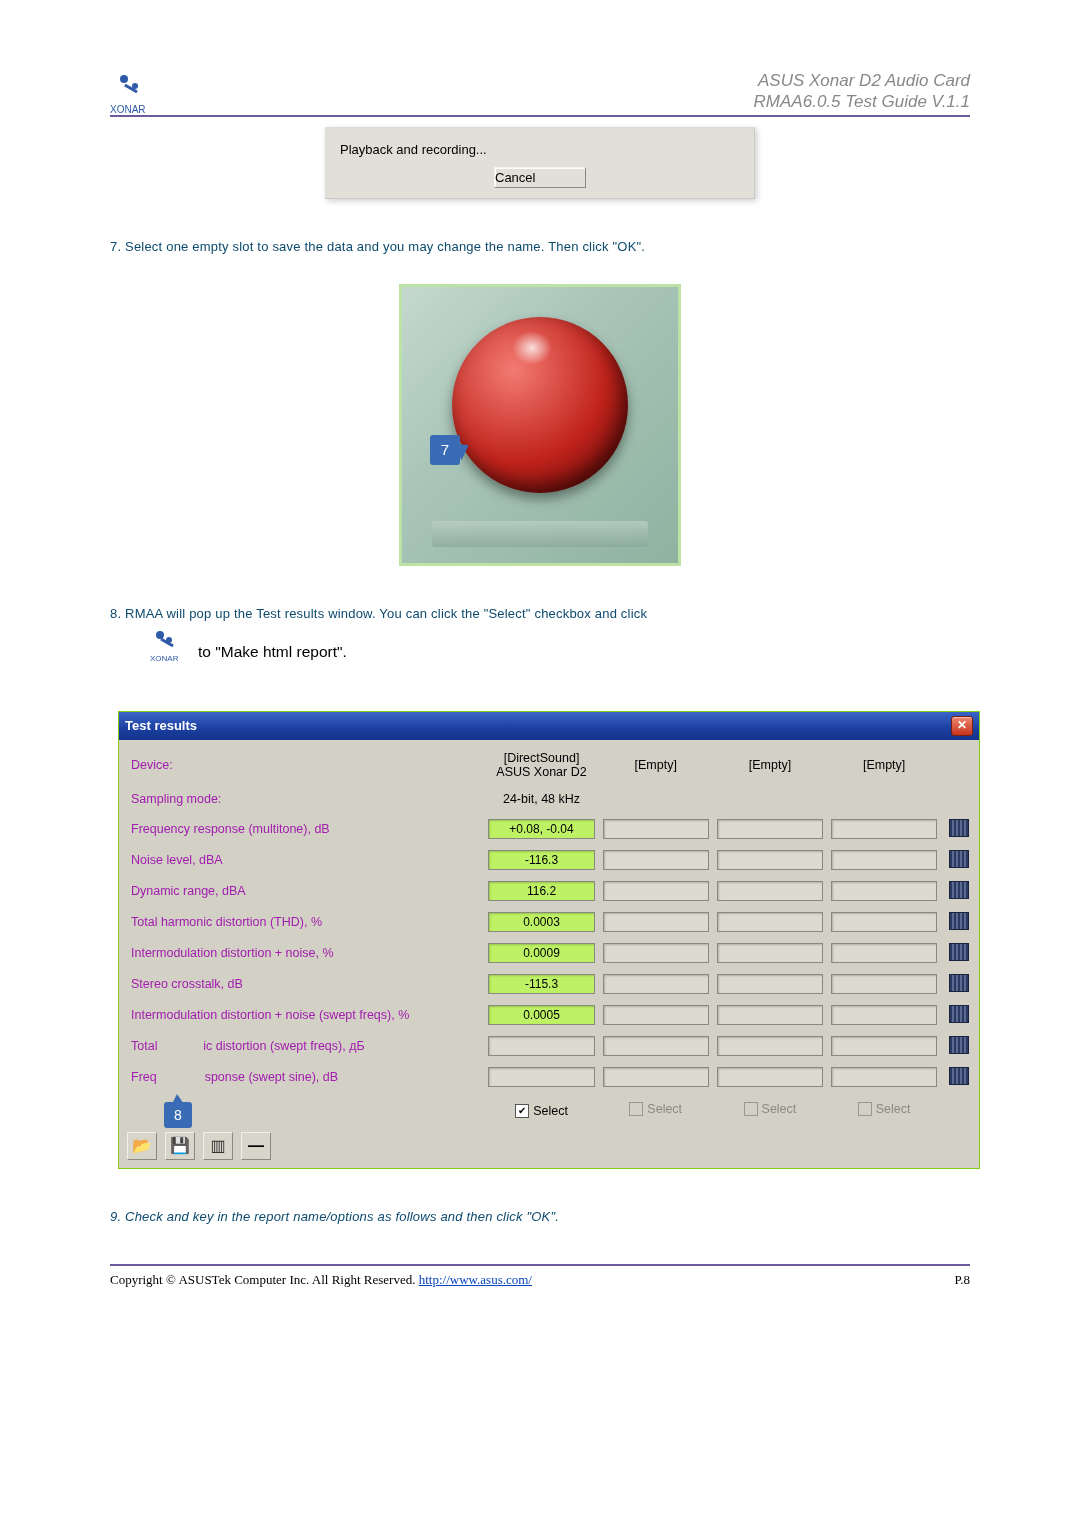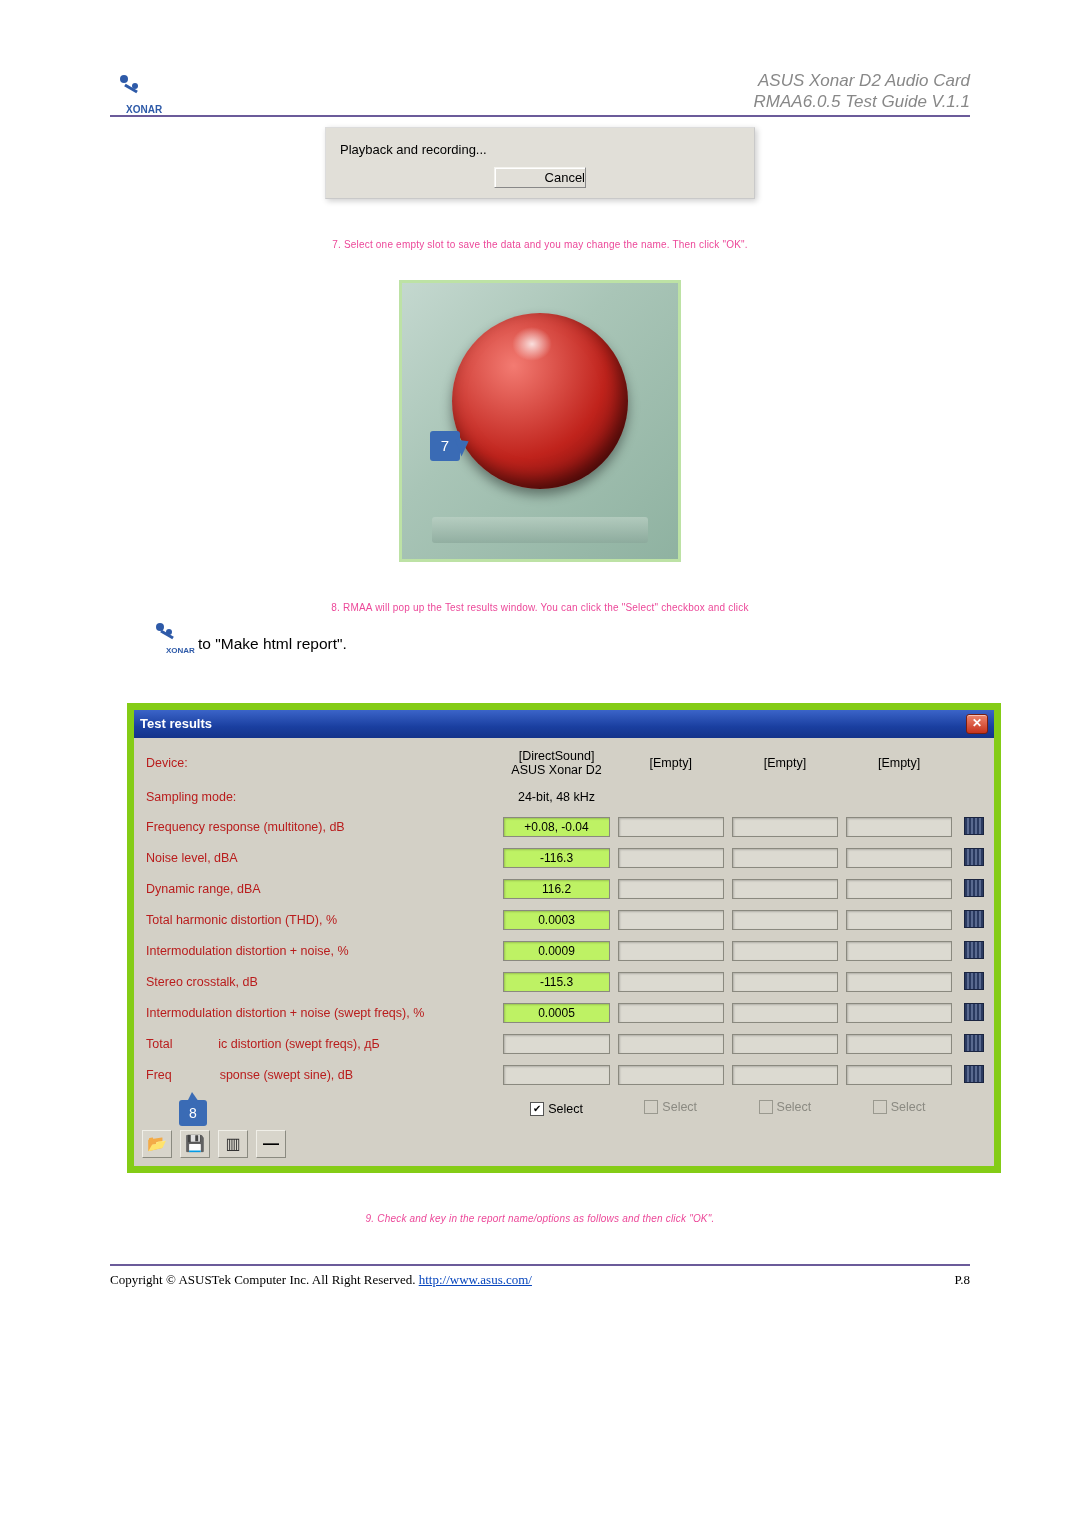--- a/index.html
+++ b/index.html
@@ -26,24 +26,24 @@
     padding-bottom: 2px;
   }
   .logo {
     width: 54px;
     height: 40px;
     position: relative;
   }
   .logo-text {
     color: #2e5aa8;
     font-size: 10px;
-    font-weight: bold;
+    font-weight: normal;
     position: absolute;
     bottom: -2px;
-    left: 16px;
+    left: 0;
   }
   .logo-branch {
     width: 8px; height: 8px;
     background: #2e5aa8;
     border-radius: 50%;
     position: absolute;
     top: 2px; left: 10px;
   }
   .logo-branch2 {
     width: 6px; height: 6px;
@@ -105,36 +105,35 @@
   }
   .progress-percent {
     font-size: 13px;
     color: #000;
     min-width: 36px;
     text-align: right;
   }
   .progress-cancel {
     margin: 10px auto 0 auto;
     width: 90px;
-    text-align: right;
+    text-align: left;
     background: #e1dfd8;
     border: 1px solid #888;
     border-top-color: #f4f3ee;
     border-left-color: #f4f3ee;
     box-shadow: 1px 1px 0 #fff inset;
     font-size: 13px;
     padding: 2px 0;
   }
 
   .step-text {
-    font-size: 10px;
-    color: #ec4899;
+    font-size: 13px;
+    color: #0c4a6e;
     margin: 0 0 30px 0;
     letter-spacing: 0.2px;
-    text-align: center;
   }
   .step-block {
     margin-left: 40px;
     font-size: 15.5px;
     color: #000;
     display: flex;
     align-items: flex-end;
     gap: 8px;
     margin-bottom: 50px;
   }
@@ -193,23 +192,23 @@
   }
   .base-bar {
     position:absolute; bottom:16px; left:30px; right:30px; height:26px;
     background: linear-gradient(180deg,#bdd2c6,#8aa79a);
     border-radius: 3px;
     opacity:.7;
   }
 
   
   .tr-window {
-    margin: 17px;
+    margin: 8px;
     width: 100%;
-    border: 7px solid #84cc16;
+    border: 1px solid #84cc16;
     box-shadow: 0 0 0 1px #0a2a76 inset;
     font-family: Tahoma, Arial, sans-serif;
   }
   .tr-title {
     background: linear-gradient(180deg,#3b64c8 0%, #1a3fa0 60%, #14338a 100%);
     color: #fff;
     font-weight: bold;
     font-size: 13px;
     padding: 4px 6px;
     display: flex;
@@ -236,21 +235,21 @@
     width: 100%;
     border-collapse: collapse;
     font-size: 12.5px;
     color: #000;
   }
   .tr-grid td {
     padding: 5px 4px;
     vertical-align: middle;
     height: 20px;
   }
-  .tr-col-label { width: 330px; color: #b91c1c; }
+  .tr-col-label { width: 330px; color: #a21caf; }
   .tr-col-val {
     width: 100px;
     text-align: center;
   }
   .val-box {
     border: 1px solid #8a897f;
     background: #bef264;
     box-shadow: inset 1px 1px 2px rgba(0,0,0,.2);
     height: 18px;
     line-height: 18px;

